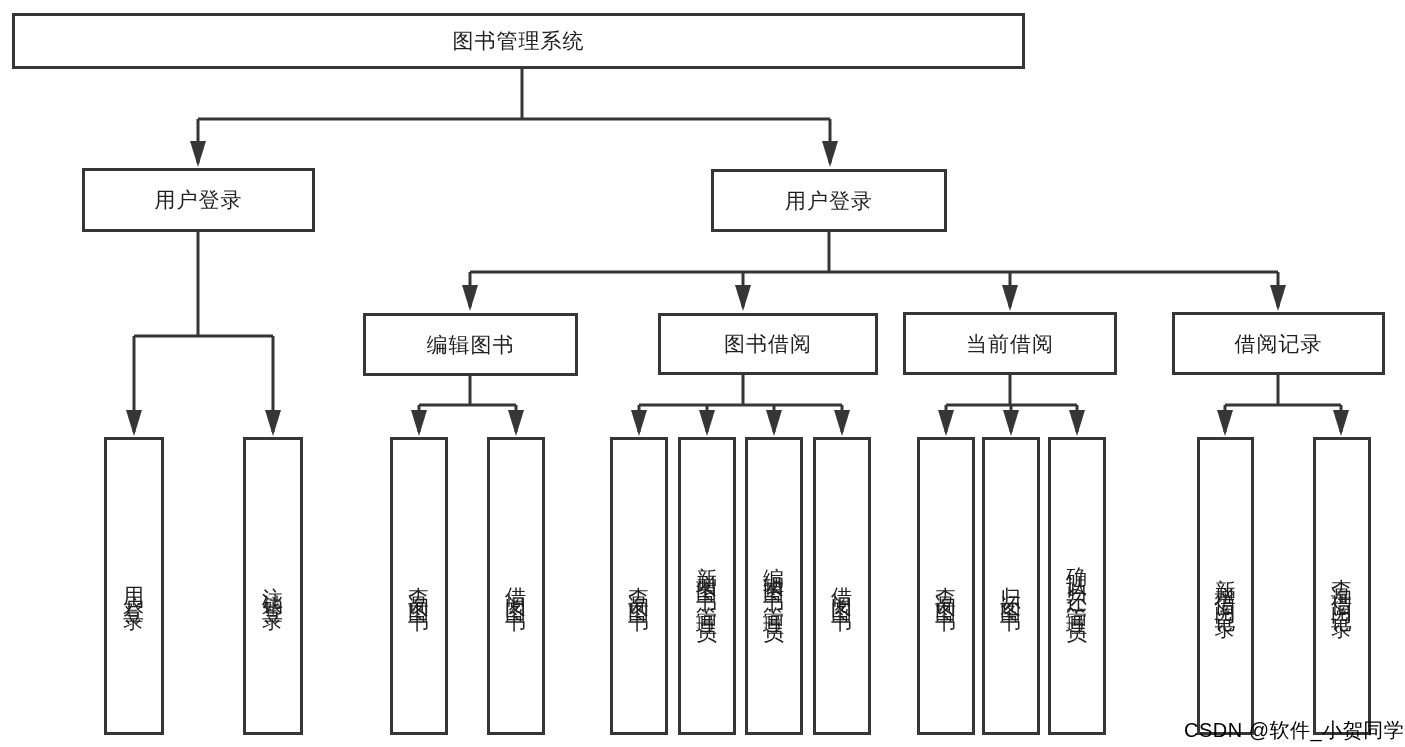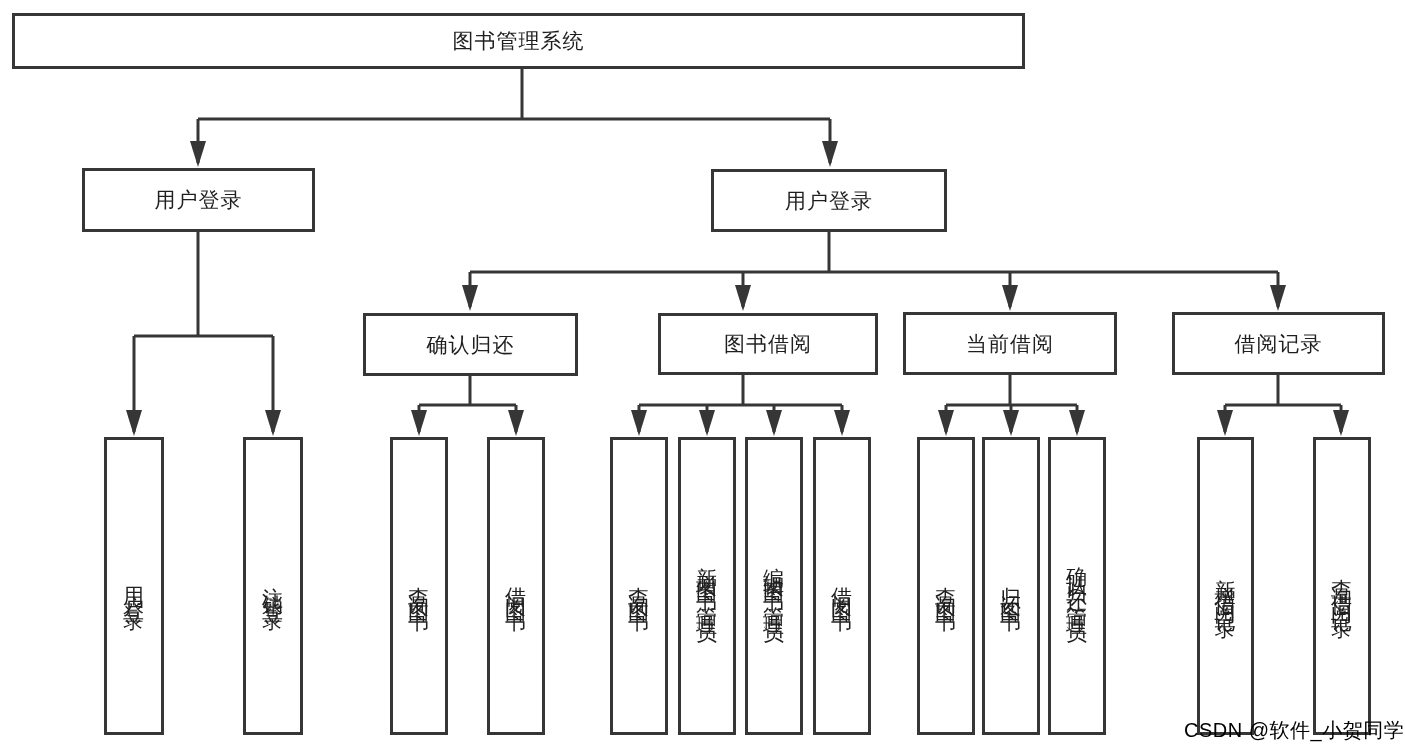--- a/index.html
+++ b/index.html
@@ -125,21 +125,21 @@
   </div>
 
   <div class="box h" style="left:82px; top:168px; width:233px; height:64px;">
     <span>用户登录</span>
   </div>
   <div class="box h" style="left:711px; top:169px; width:236px; height:63px;">
     <span>用户登录</span>
   </div>
 
   <div class="box h" style="left:363px; top:313px; width:215px; height:63px;">
-    <span>确认归还</span>
+    <span>编辑图书</span>
   </div>
   <div class="box h" style="left:658px; top:313px; width:220px; height:62px;">
     <span>图书借阅</span>
   </div>
   <div class="box h" style="left:903px; top:312px; width:214px; height:63px;">
     <span>当前借阅</span>
   </div>
   <div class="box h" style="left:1172px; top:312px; width:213px; height:63px;">
     <span>借阅记录</span>
   </div>

